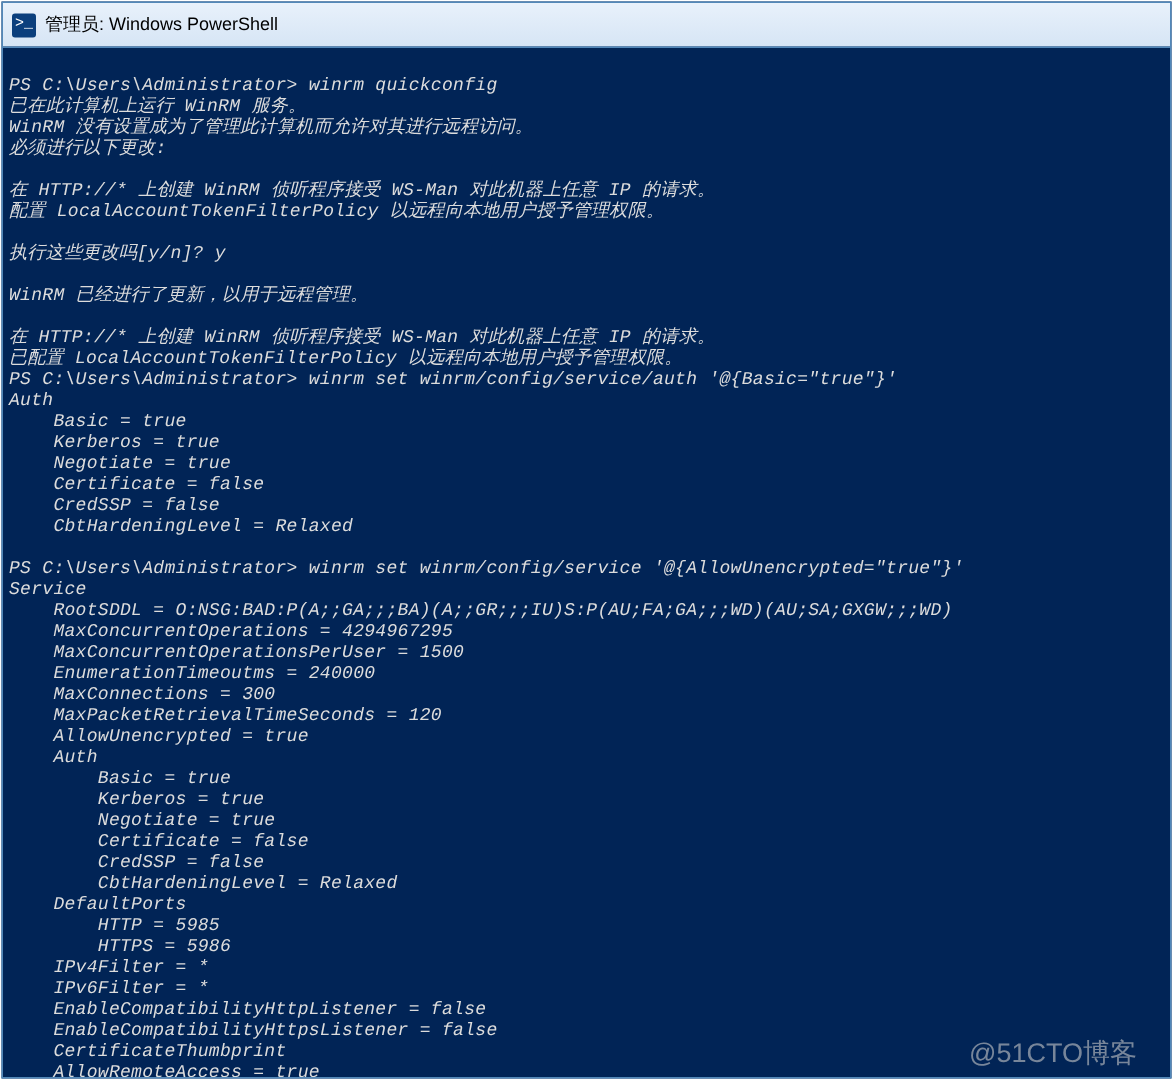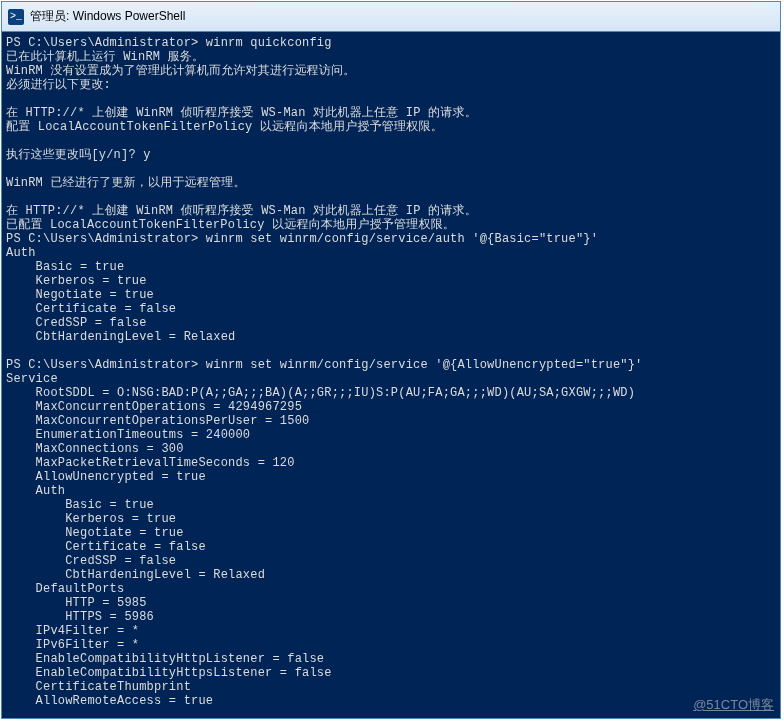--- a/index.html
+++ b/index.html
@@ -44,35 +44,35 @@
     .titlebar-title {
       flex: 1;
       text-align: left;
       color: #000;
       font-family: "Microsoft YaHei", sans-serif;
     }
     .terminal {
       flex: 1;
       background: #012456;
       color: #dcdcdc;
-      padding: 4px 4px;
+      padding: 18px 4px;
       white-space: pre;
       line-height: 14px;
       letter-spacing: 0.2px;
       overflow: hidden;
+      font-style: italic;
     }
     .watermark {
       position: absolute;
       bottom: 8px;
-      right: 10px;
+      right: 26px;
       color: rgba(200,200,200,0.6);
       font-family: "Microsoft YaHei", sans-serif;
-      font-size: 13px;
+      font-size: 18px;
       pointer-events: none;
-      text-decoration: underline;
     }
   </style>
 </head>
 <body>
 
 <div class="window">
   <div class="titlebar">
     <div class="titlebar-icon">&gt;_</div>
     <div class="titlebar-title">管理员: Windows PowerShell</div>
   </div>

